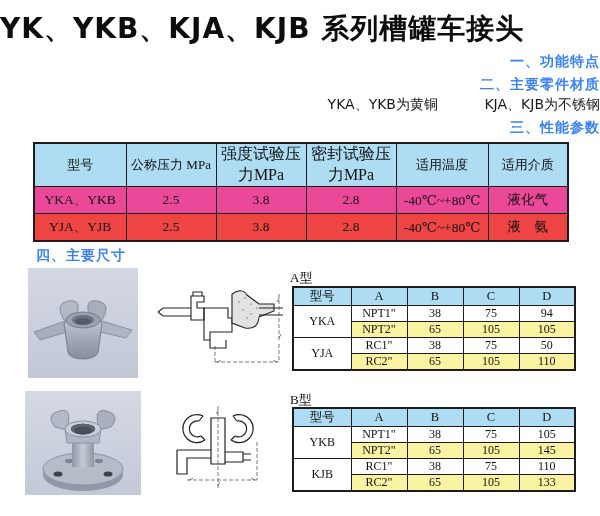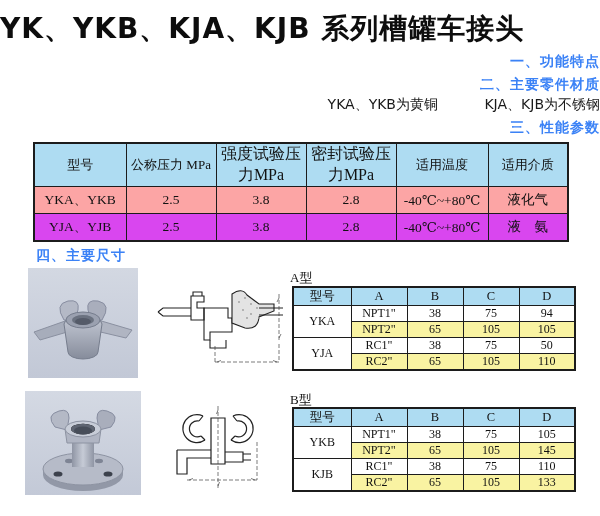--- a/index.html
+++ b/index.html
@@ -25,22 +25,22 @@
   .materials .m2{margin-left:42px;}
 
   table{border-collapse:collapse;table-layout:fixed;}
   .perf{
     margin:5px 0 0 33px;width:534px;border:2px solid #1c1c1c;
     font-family:"Liberation Serif","DejaVu Serif",serif;
   }
   .perf th,.perf td{border:1px solid #1c1c1c;text-align:center;padding:0;}
   .perf th{background:#aedcf2;height:27px;font-size:13px;font-weight:normal;}
   .perf th.small{font-size:16px;}
-  .perf td{height:26px;font-size:13.5px;background:#fca5a5;}
-  .perf tr.yellow td{background:#d946ef;}
+  .perf td{height:26px;font-size:13.5px;background:#ec4899;}
+  .perf tr.yellow td{background:#ef4444;}
 
   .bottom{position:absolute;left:0;top:240px;width:600px;height:271px;}
   .abs{position:absolute;}
   .dim-label{
     position:absolute;font-size:13px;color:#111;
     font-family:Liberation Serif, serif;
   }
   .dim{
     position:absolute;width:282px;border:2px solid #1c1c1c;
     font-family:"Liberation Serif","DejaVu Serif",serif;

